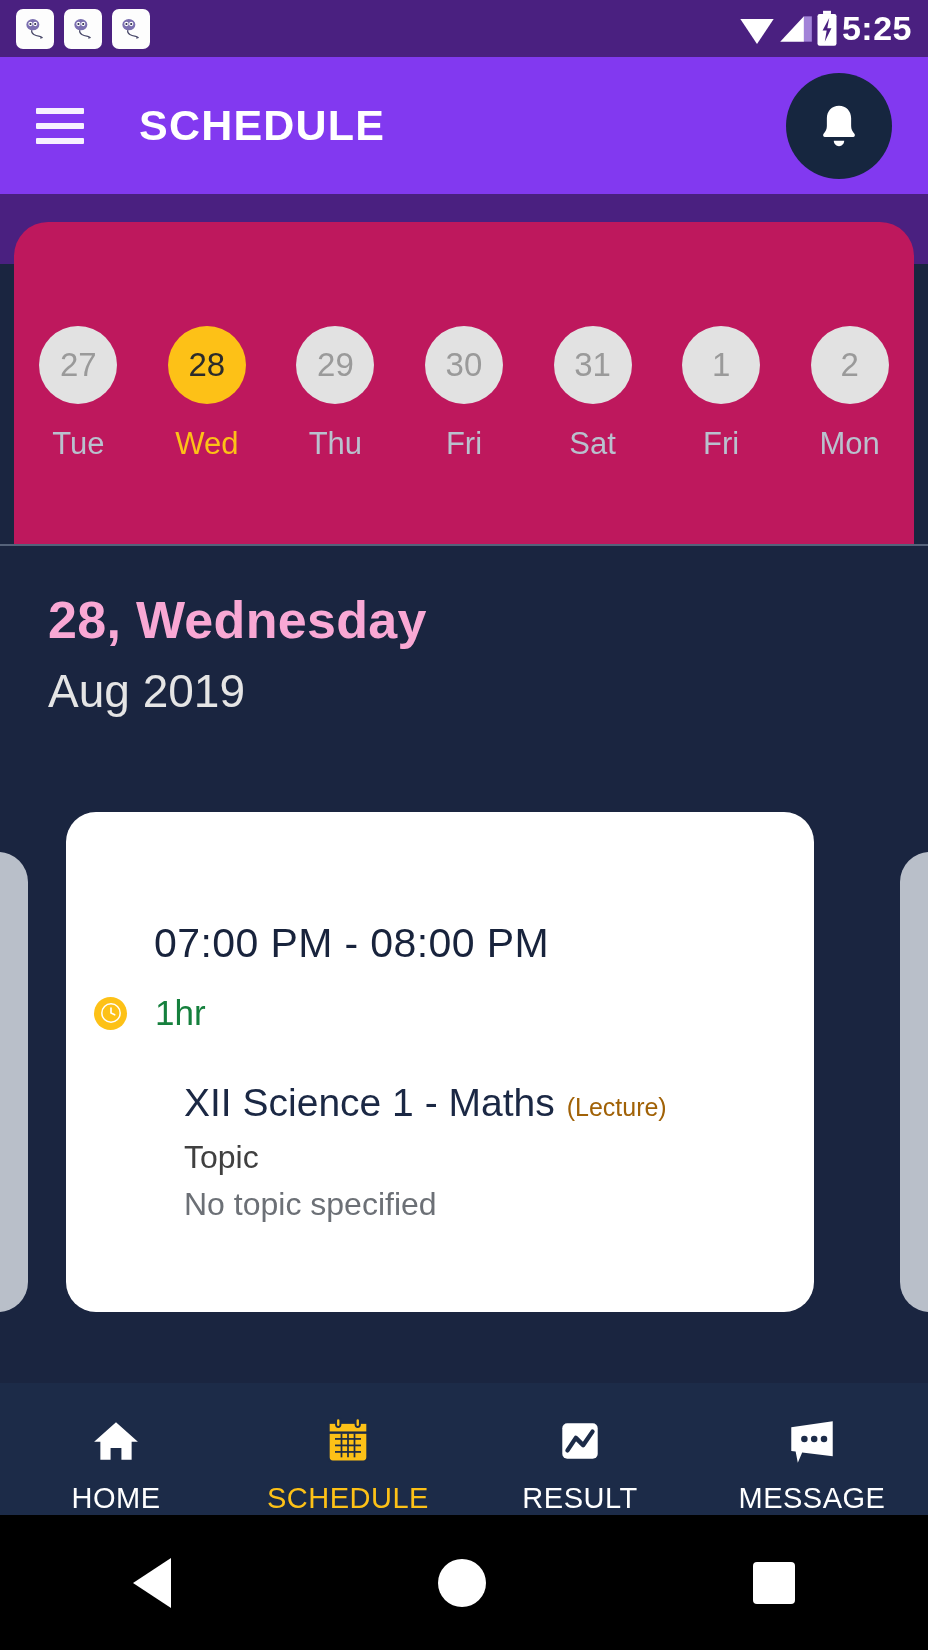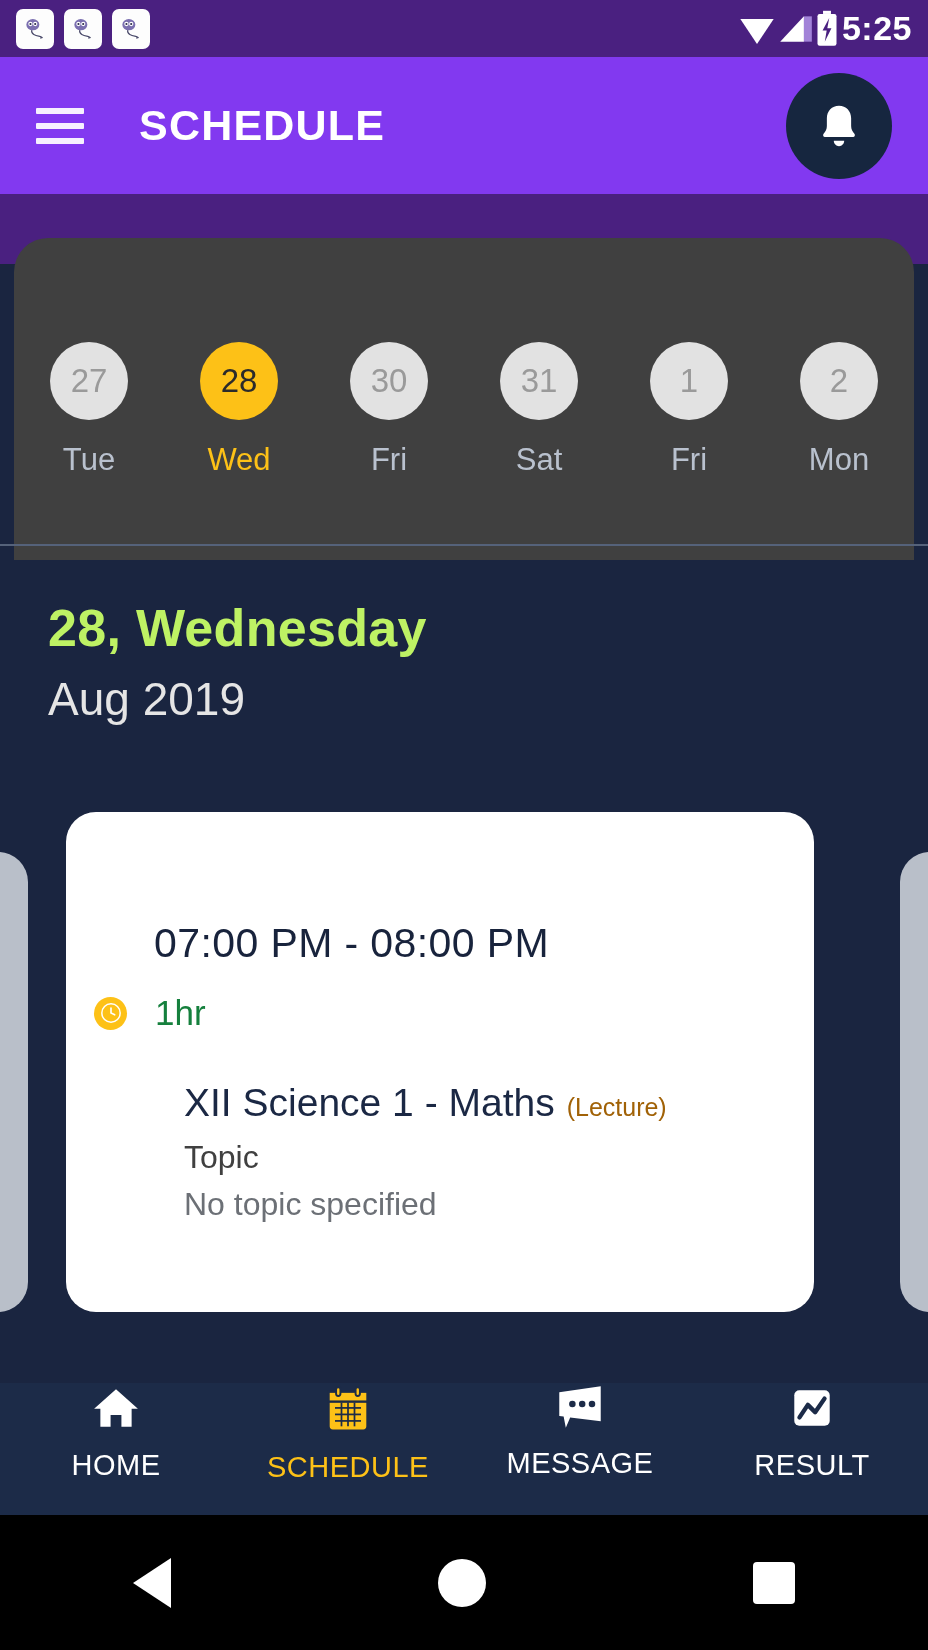--- a/index.html
+++ b/index.html
@@ -94,24 +94,24 @@
   .purple-backdrop {
     position: absolute;
     top: 194px; left: 0;
     width: 928px; height: 70px;
     background: #4a2080;
   }
 
   
   .cal-panel {
     position: absolute;
-    top: 238px; left: 14px;
+    top: 222px; left: 14px;
     width: 900px;
     height: 322px;
-    background: #404040;
+    background: #be185d;
     border-radius: 34px 34px 0 0;
     overflow: hidden;
   }
   .cal-days {
     position: absolute;
     top: 104px; left: 0;
     width: 900px;
     display: flex;
     justify-content: space-around;
     align-items: flex-start;
@@ -148,25 +148,24 @@
     width: 928px; height: 2px;
     background: #55627a;
   }
 
   
   .date-head {
     position: absolute;
     top: 590px; left: 48px;
   }
   .date-main {
-    color: #bef264;
+    color: #f9a8d4;
     font-size: 52px;
     font-weight: 700;
     letter-spacing: 0.3px;
-    margin-top: 8px;
   }
   .date-sub {
     color: #e5e5e5;
     font-size: 46px;
     font-weight: 400;
     margin-top: 14px;
   }
 
   
   .carousel {
@@ -248,21 +247,21 @@
   }
 
   
   .bottom-nav {
     position: absolute;
     bottom: 135px; left: 0;
     width: 928px;
     height: 132px;
     background: #1c2b48;
     display: flex;
-    align-items: flex-start;
+    align-items: flex-end;
   }
   .nav-item {
     flex: 1;
     display: flex; flex-direction: column; align-items: center; gap: 16px;
     cursor: pointer;
   }
   .nav-label {
     color: #ffffff;
     font-size: 29px;
     letter-spacing: 0.5px;
@@ -374,20 +373,24 @@
       <div class="cal-day">
         <div class="cal-circle">27</div>
         <div class="cal-dow">Tue</div>
       </div>
 
       <div class="cal-day selected">
         <div class="cal-circle">28</div>
         <div class="cal-dow">Wed</div>
       </div>
 
+      <div class="cal-day">
+        <div class="cal-circle">29</div>
+        <div class="cal-dow">Thu</div>
+      </div>
 
       <div class="cal-day">
         <div class="cal-circle">30</div>
         <div class="cal-dow">Fri</div>
       </div>
 
       <div class="cal-day">
         <div class="cal-circle">31</div>
         <div class="cal-dow">Sat</div>
       </div>
@@ -460,37 +463,37 @@
           <line x1="6" y1="17.5" x2="18" y2="17.5"></line>
           <line x1="9" y1="9" x2="9" y2="20"></line>
           <line x1="12" y1="9" x2="12" y2="20"></line>
           <line x1="15" y1="9" x2="15" y2="20"></line>
         </g>
       </svg>
       <div class="nav-label">SCHEDULE</div>
     </div>
 
     <div class="nav-item">
+      <svg width="50" height="50" viewBox="0 0 24 24">
+        <rect x="3.5" y="3.5" width="17" height="17" rx="2.4" fill="#ffffff"></rect>
+        <path d="M6 16.5 L10 10.5 L13.5 14 L18 7.5" stroke="#1c2b48" stroke-width="2.1" fill="none" stroke-linecap="round" stroke-linejoin="round"></path>
+      </svg>
+      <div class="nav-label">RESULT</div>
+    </div>
+
+    <div class="nav-item">
       <svg width="54" height="48" viewBox="0 0 24 22">
         <path d="M2.5 4.2 L21.5 1.5 L21.5 17.5 L7.5 15.8 L5.5 20.5 L4.5 15.4 L2.5 15.1 Z" fill="#ffffff"></path>
         <circle cx="8.5" cy="9.6" r="1.5" fill="#1c2b48"></circle>
         <circle cx="13" cy="9.6" r="1.5" fill="#1c2b48"></circle>
         <circle cx="17.5" cy="9.6" r="1.5" fill="#1c2b48"></circle>
       </svg>
       <div class="nav-label">MESSAGE</div>
     </div>
 
-    <div class="nav-item">
-      <svg width="50" height="50" viewBox="0 0 24 24">
-        <rect x="3.5" y="3.5" width="17" height="17" rx="2.4" fill="#ffffff"></rect>
-        <path d="M6 16.5 L10 10.5 L13.5 14 L18 7.5" stroke="#1c2b48" stroke-width="2.1" fill="none" stroke-linecap="round" stroke-linejoin="round"></path>
-      </svg>
-      <div class="nav-label">RESULT</div>
-    </div>
-
   </div>
 
   <div class="sys-nav">
     <div class="sys-back"></div>
     <div class="sys-home"></div>
     <div class="sys-recent"></div>
   </div>
 
 </div>
 

